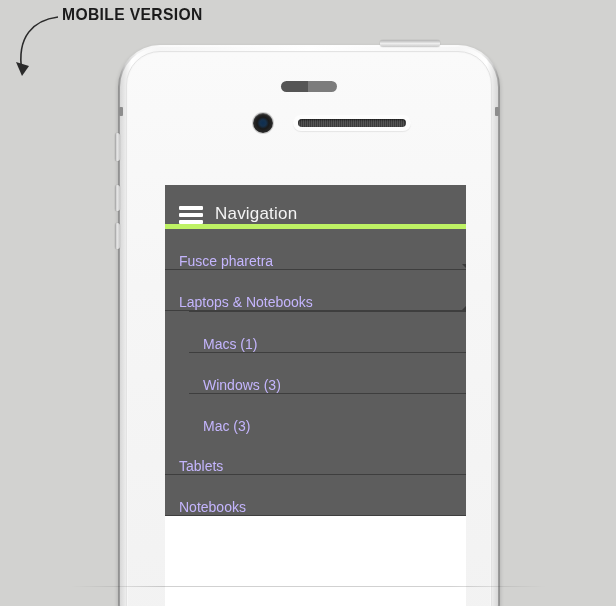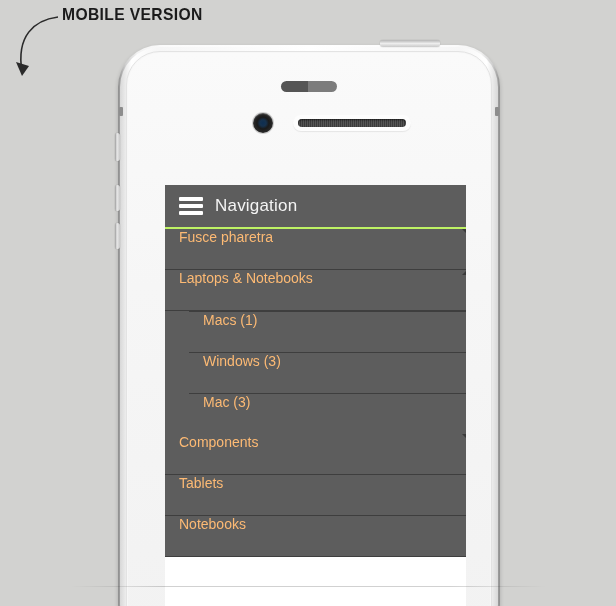--- a/index.html
+++ b/index.html
@@ -97,37 +97,37 @@
   #screen{
     position:absolute;left:37px;top:132px;right:24px;bottom:0;
     background:#ffffff;
     overflow:hidden;
   }
   #nav{
     position:absolute;left:0;top:0;width:321px;
     background:#5d5d5d;
   }
   .nav-header{
-    height:44px;display:flex;align-items:center;
+    height:44px;display:flex;align-items:flex-end;
     padding:0 14px;box-sizing:border-box;
-    border-bottom:2px solid #bef264;
+    border-bottom:5px solid #bef264;
   }
   .burger{width:24px;height:18px;display:flex;flex-direction:column;
           justify-content:space-between;margin-right:12px;flex:0 0 auto;}
   .burger i{display:block;height:4px;background:#fff;border-radius:1px;}
   .nav-title{
     color:#f4f4f4;font-size:17px;font-weight:400;
     font-family:"Liberation Sans",sans-serif;
     letter-spacing:.2px;
   }
   .nav-row{
-    position:relative;height:41px;display:flex;align-items:flex-start;
+    position:relative;height:41px;display:flex;align-items:flex-end;
     padding:0 14px;box-sizing:border-box;
     border-bottom:1px solid #3e3e3e;
-    color:#fdba74;font-size:14px;
+    color:#c4b5fd;font-size:14px;
   }
   .nav-row .label{flex:1;white-space:nowrap;}
   .nav-row.sub{
     padding-left:28px;border-bottom:none;border-top:1px solid #3e3e3e;
     height:41px;
   }
   .sub-wrap{background:#5d5d5d;padding-left:10px;}
   .sub-wrap .nav-row.sub{margin-left:14px;padding-left:14px;}
   .caret{
     width:0;height:0;margin-left:8px;flex:0 0 auto;
@@ -195,24 +195,20 @@
                 <span class="label">Macs (1)</span>
               </div>
               <div class="nav-row sub">
                 <span class="label">Windows (3)</span>
               </div>
               <div class="nav-row sub">
                 <span class="label">Mac (3)</span>
               </div>
             </div>
             <div class="nav-row">
-              <span class="label">Components</span>
-              <span class="caret down"></span>
-            </div>
-            <div class="nav-row">
               <span class="label">Tablets</span>
             </div>
             <div class="nav-row">
               <span class="label">Notebooks</span>
             </div>
           </div>
       </div>
     </div>
   </div>
 </div>

